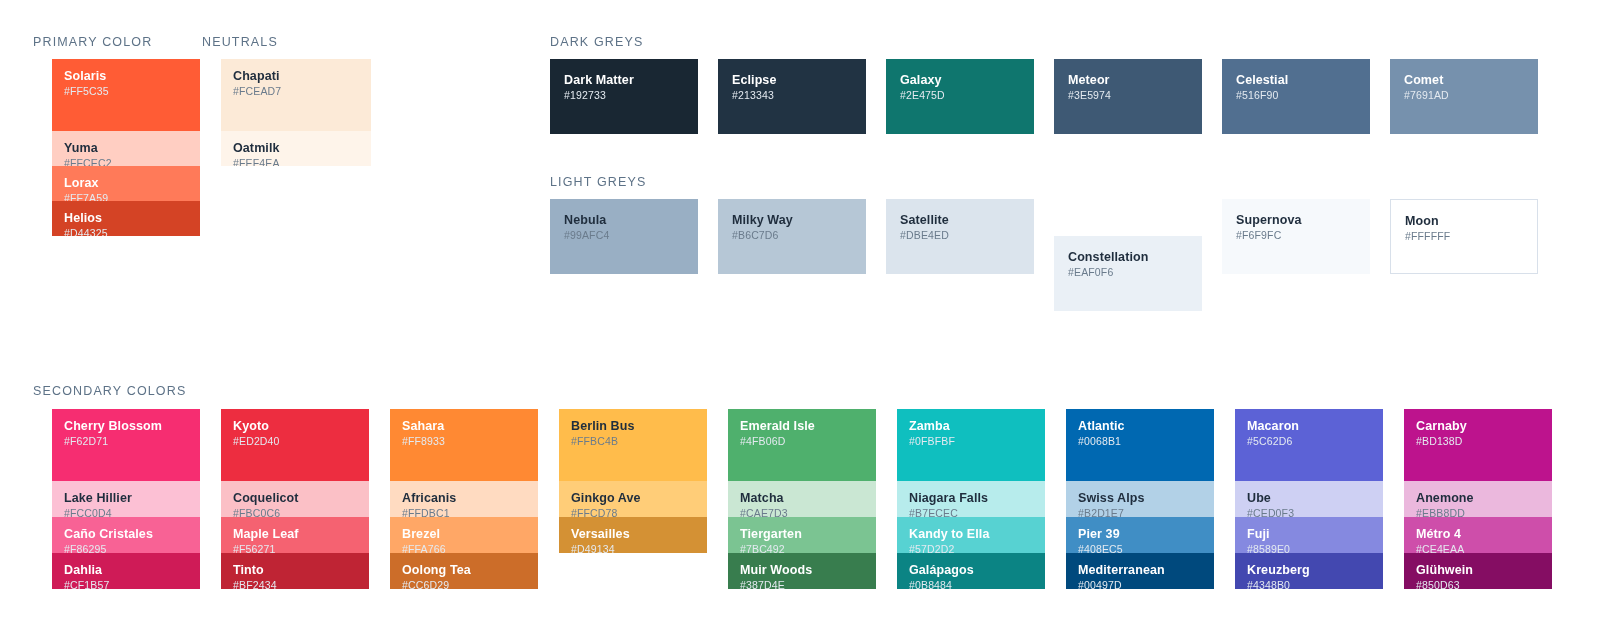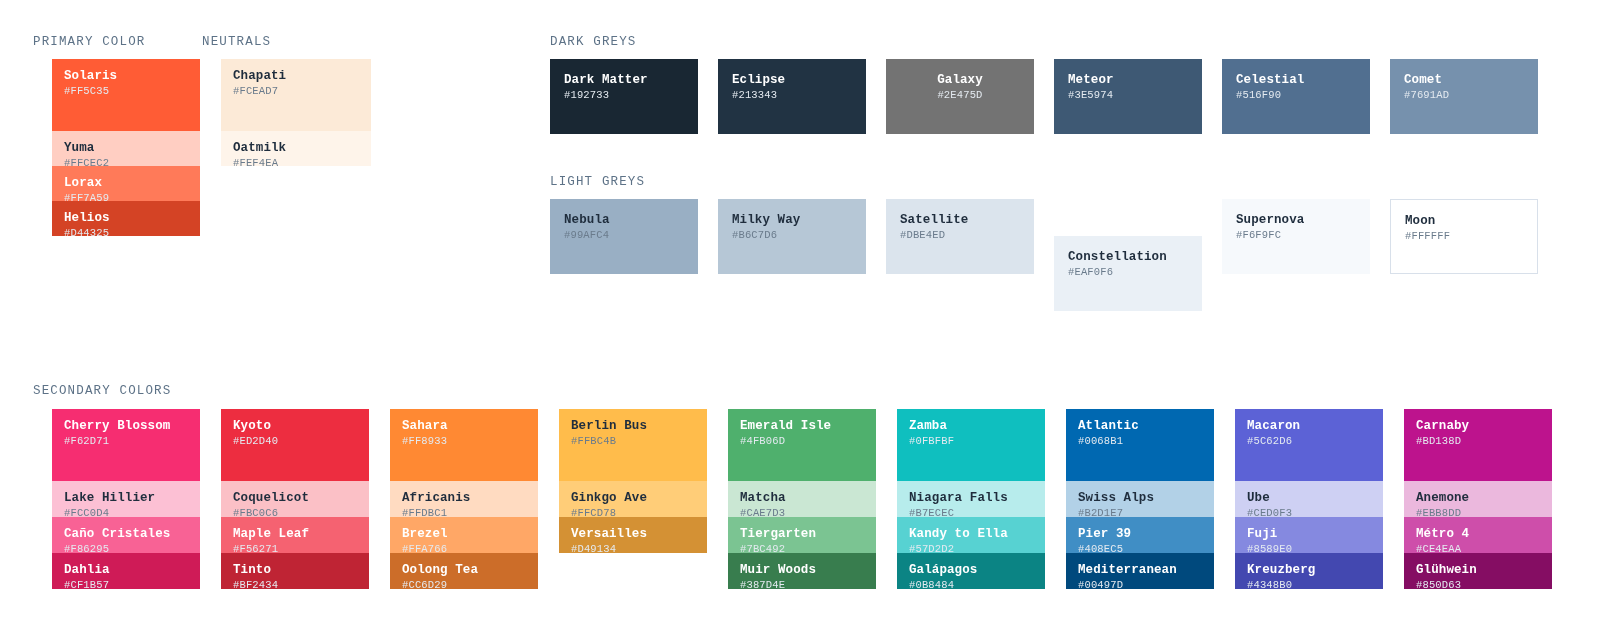--- a/index.html
+++ b/index.html
@@ -12,21 +12,20 @@
     height: 641px;
     font-family: "Liberation Sans", sans-serif;
     position: relative;
     overflow: hidden;
   }
 
   .sheet {
     position: relative;
     width: 1600px;
     height: 641px;
-    font-family: Liberation Mono, monospace;
   }
 
   
   .sec-title {
     position: absolute;
     font-size: 12.5px;
     letter-spacing: 1.15px;
     color: #5D7287;
     font-weight: 400;
     text-transform: uppercase;
@@ -118,21 +117,21 @@
   <div class="sec-title" style="left:550px; top:35px;">DARK GREYS</div>
   <div id="row-dark-greys">
       <div class="tile on-dark" style="background: rgb(25, 39, 51); left: 550px; top: 59px; width: 148px; height: 75px;">
         <div class="sw-name">Dark Matter</div>
         <div class="sw-hex">#192733</div>
       </div>
       <div class="tile on-dark" style="background: rgb(33, 51, 67); left: 718px; top: 59px; width: 148px; height: 75px;">
         <div class="sw-name">Eclipse</div>
         <div class="sw-hex">#213343</div>
       </div>
-      <div class="tile on-dark" style="background: #737373; left: 886px; top: 59px; width: 148px; height: 75px; text-align: center;">
+      <div class="tile on-dark" style="background: #0f766e; left: 886px; top: 59px; width: 148px; height: 75px;">
         <div class="sw-name">Galaxy</div>
         <div class="sw-hex">#2E475D</div>
       </div>
       <div class="tile on-dark" style="background: rgb(62, 89, 116); left: 1054px; top: 59px; width: 148px; height: 75px;">
         <div class="sw-name">Meteor</div>
         <div class="sw-hex">#3E5974</div>
       </div>
       <div class="tile on-dark" style="background: rgb(81, 111, 144); left: 1222px; top: 59px; width: 148px; height: 75px;">
         <div class="sw-name">Celestial</div>
         <div class="sw-hex">#516F90</div>

